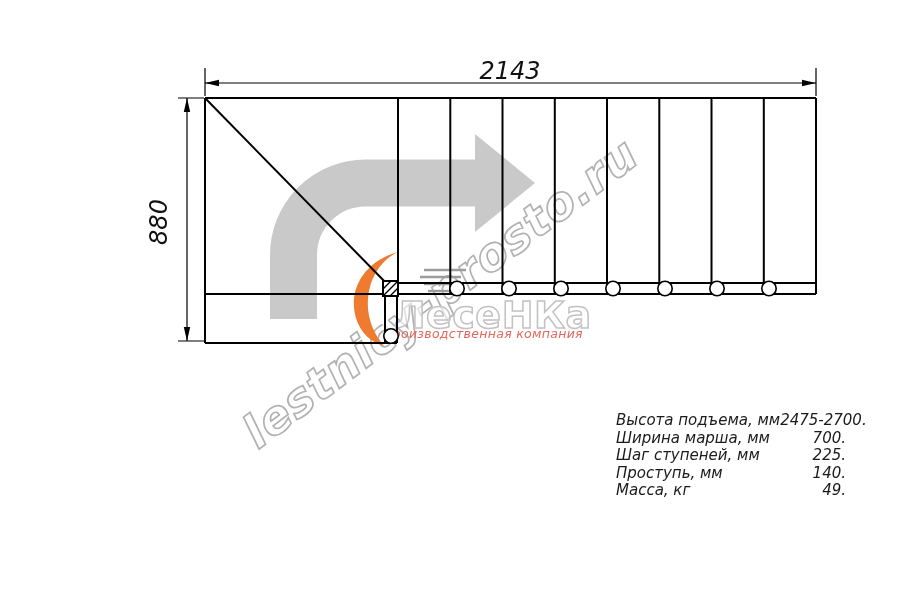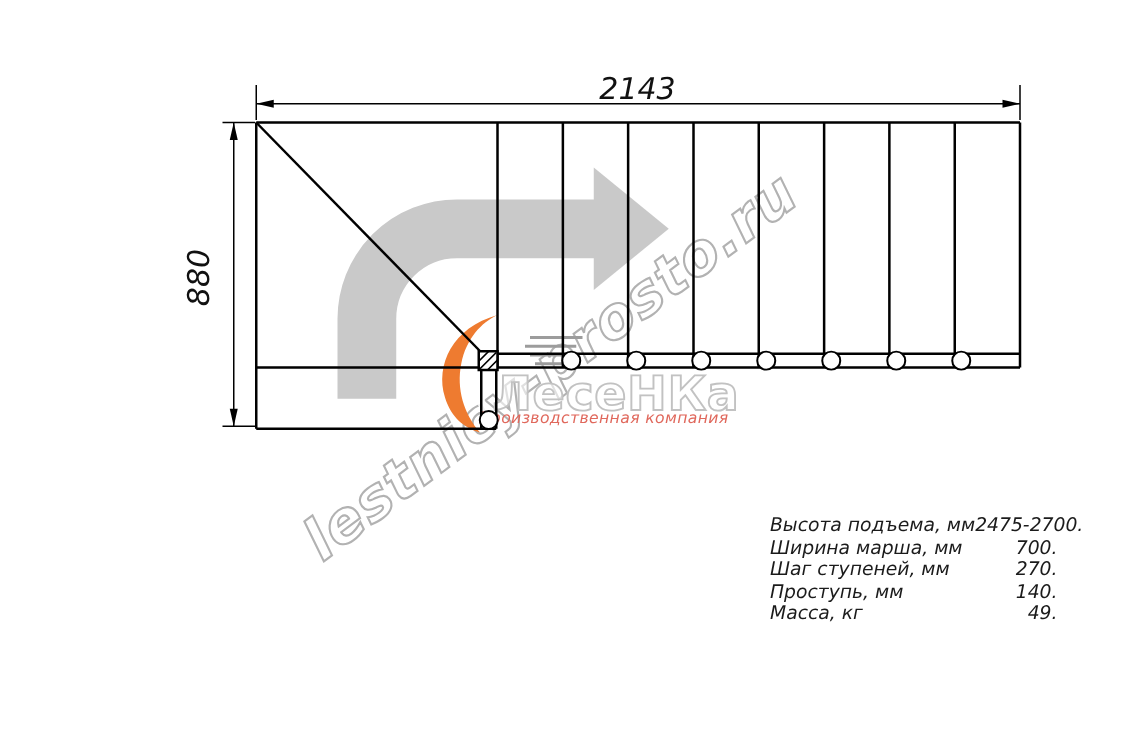--- a/index.html
+++ b/index.html
@@ -90,21 +90,21 @@
     <div class="spec-row">
       <span>Высота подъема, мм</span>
       <span class="v">2475-2700.</span>
     </div>
     <div class="spec-row">
       <span>Ширина марша, мм</span>
       <span class="v">700.</span>
     </div>
     <div class="spec-row">
       <span>Шаг ступеней, мм</span>
-      <span class="v">270.</span>
+      <span class="v">225.</span>
     </div>
     <div class="spec-row">
       <span>Проступь, мм</span>
       <span class="v">140.</span>
     </div>
     <div class="spec-row">
       <span>Масса, кг</span>
       <span class="v">49.</span>
     </div>
   </div>

